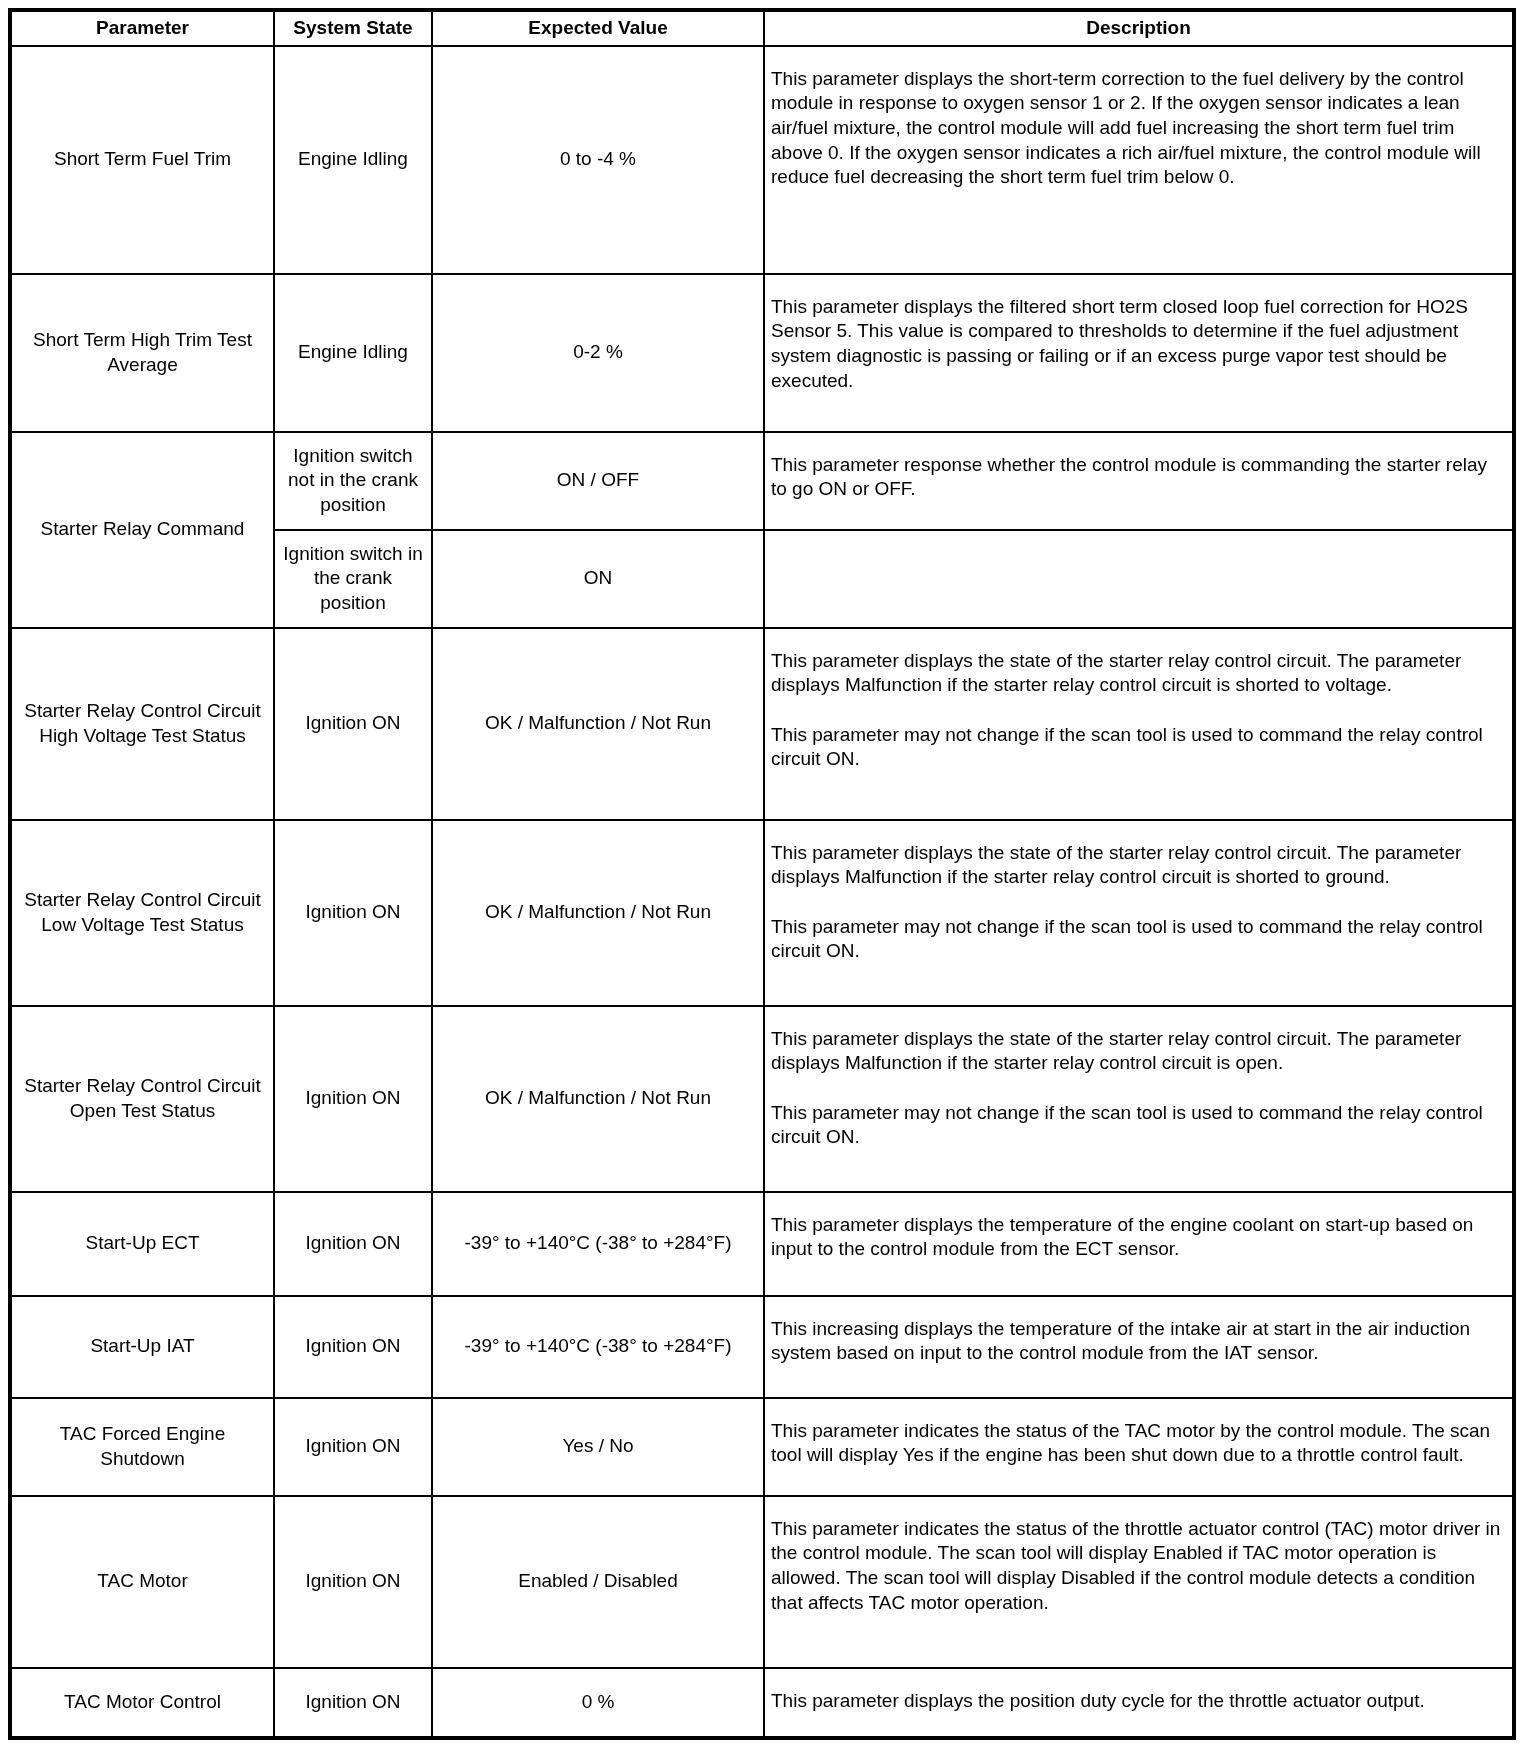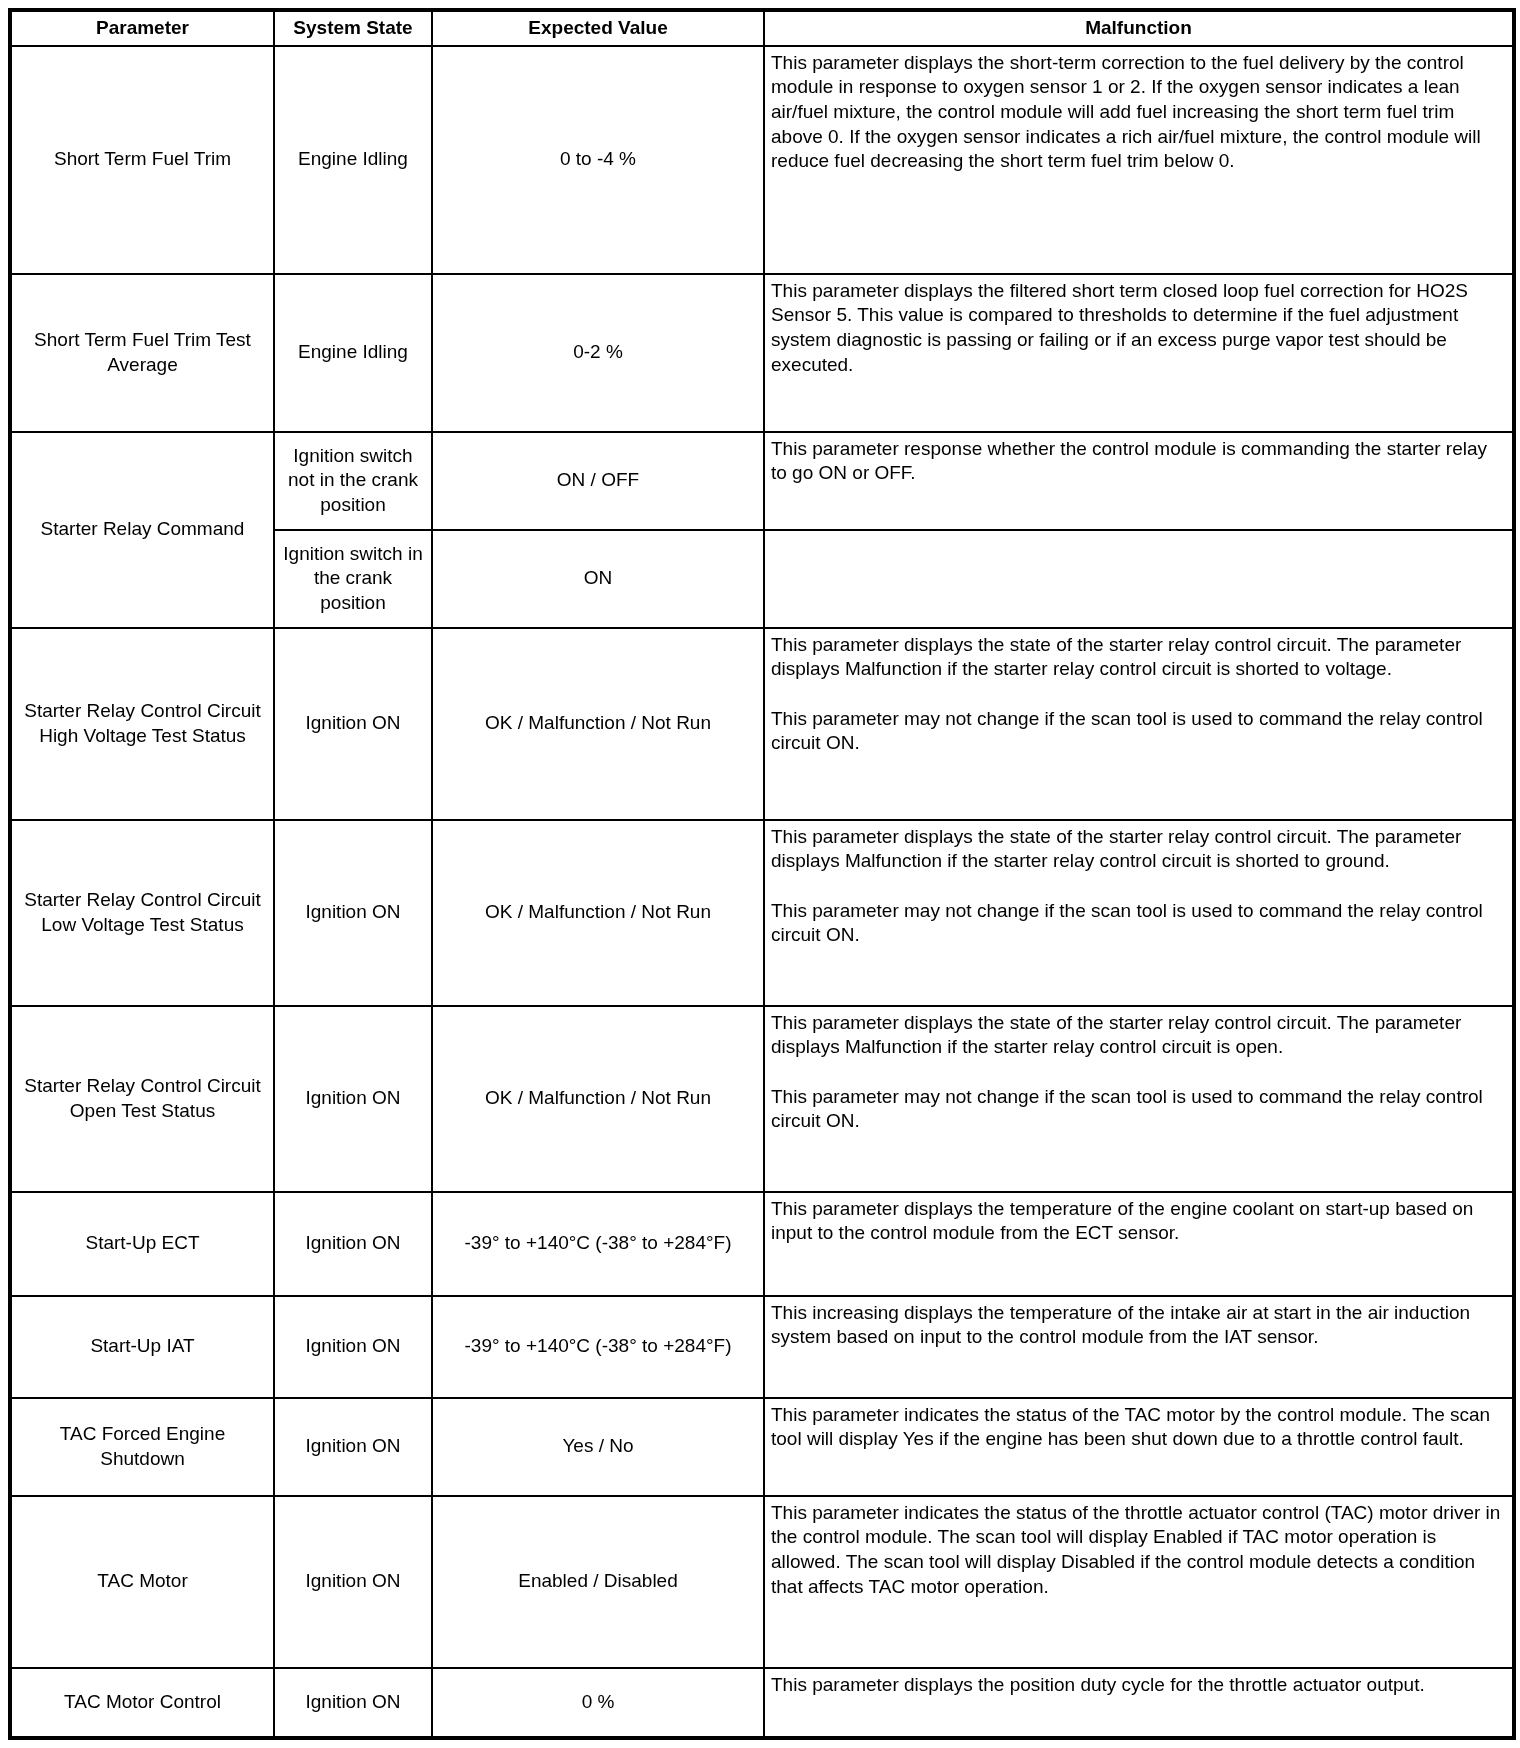--- a/index.html
+++ b/index.html
@@ -30,21 +30,21 @@
     font-weight: bold;
     text-align: center;
     vertical-align: middle;
     padding: 4px 4px;
   }
   td.param, td.state, td.value { vertical-align: middle; text-align: center; }
   td.desc {
     vertical-align: top;
     text-align: left;
     white-space: pre-line;
-    padding-top: 4px;
+    padding-top: 20px;
   }
 
   tr.hrow { height: 34px; }
   tr.r1  { height: 228px; }
   tr.r2  { height: 158px; }
   tr.r3a { height: 98px; }
   tr.r3b { height: 98px; }
   tr.r4  { height: 192px; }
   tr.r5  { height: 186px; }
   tr.r6  { height: 186px; }
@@ -63,33 +63,33 @@
       <col class="c1">
         <col class="c2">
         <col class="c3">
         <col class="c4">
     </colgroup>
     <thead>
       <tr class="hrow">
         <th>Parameter</th>
         <th>System State</th>
         <th>Expected Value</th>
-        <th>Malfunction</th>
+        <th>Description</th>
       </tr>
     </thead>
     <tbody>
       <tr class="r1">
         <td class="param">Short Term Fuel Trim</td>
         <td class="state">Engine Idling</td>
         <td class="value">0 to -4 %</td>
         <td class="desc">This parameter displays the short-term correction to the fuel delivery by the control module in response to oxygen sensor 1 or 2. If the oxygen sensor indicates a lean air/fuel mixture, the control module will add fuel increasing the short term fuel trim above 0. If the oxygen sensor indicates a rich air/fuel mixture, the control module will reduce fuel decreasing the short term fuel trim below 0.</td>
       </tr>
 
       <tr class="r2">
-        <td class="param">Short Term Fuel Trim Test Average</td>
+        <td class="param">Short Term High Trim Test Average</td>
         <td class="state">Engine Idling</td>
         <td class="value">0-2 %</td>
         <td class="desc">This parameter displays the filtered short term closed loop fuel correction for HO2S Sensor 5. This value is compared to thresholds to determine if the fuel adjustment system diagnostic is passing or failing or if an excess purge vapor test should be executed.</td>
       </tr>
 
       <tr class="r3a">
         <td class="param" rowspan="2">Starter Relay Command</td>
         <td class="state">Ignition switch not in the crank position</td>
         <td class="value">ON / OFF</td>
         <td class="desc">This parameter response whether the control module is commanding the starter relay to go ON or OFF.</td>

